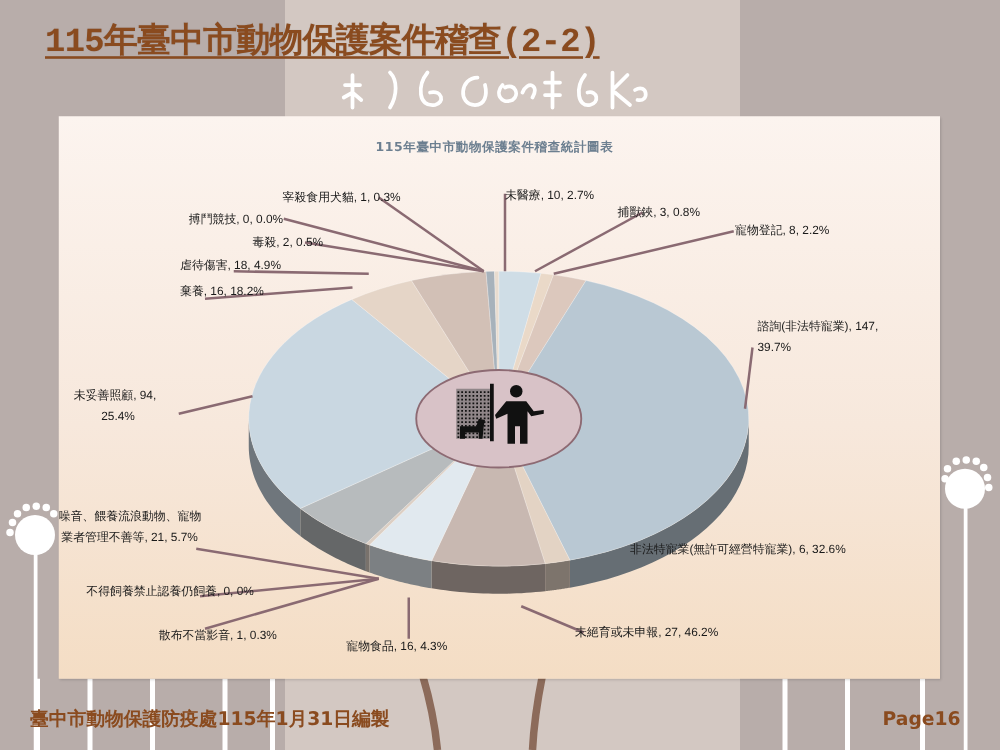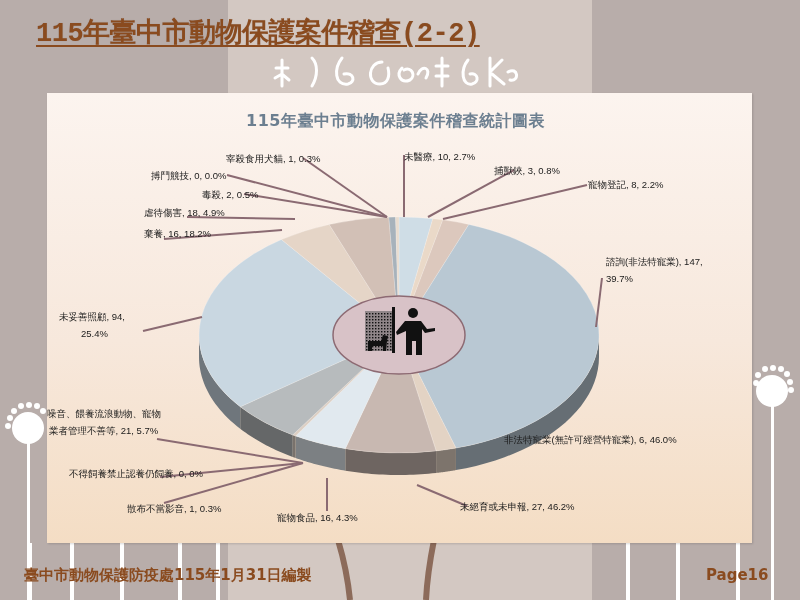--- a/index.html
+++ b/index.html
@@ -22,21 +22,21 @@
     text-shadow: 0 0 1px rgba(0,0,0,0.15);
   }
   .deco-script { position: absolute; left: 272px; top: 54px; }
   .panel {
     position: absolute; left: 47px; top: 93px; width: 705px; height: 450px;
     background: linear-gradient(180deg, #fcf4ef 0%, #f7e8dc 55%, #f4ddc4 100%);
     box-shadow: 1px 1px 2px rgba(0,0,0,0.15);
   }
   .chart-title {
     position: absolute; left: 0; width: 697px; top: 18px; text-align: center;
-    font-size: 16px; font-weight: bold; color: #6c7f90; letter-spacing: 0.5px;
+    font-size: 10px; font-weight: bold; color: #6c7f90; letter-spacing: 0.5px;
   }
   svg.pie { position: absolute; left: 0; top: 0; }
   .lbl {
     position: absolute; font-size: 9.5px; color: #1a1a1a; white-space: nowrap;
     font-family: Liberation Sans, sans-serif; line-height: 12px;
   }
   .footer-left {
     position: absolute; left: 24px; top: 566px; font-size: 15px; font-weight: bold;
     color: #8a4b1f;
   }
@@ -293,21 +293,21 @@
   <div class="lbl" style="left:97px;top:135px">棄養, 16, 18.2%</div>
   <div class="lbl" style="left:357px;top:58px">未醫療, 10, 2.7%</div>
   <div class="lbl" style="left:447px;top:72px">捕獸鋏, 3, 0.8%</div>
   <div class="lbl" style="left:541px;top:86px">寵物登記, 8, 2.2%</div>
   <div class="lbl" style="left:559px;top:163px">諮詢(非法特寵業), 147,</div>
   <div class="lbl" style="left:559px;top:180px">39.7%</div>
   <div class="lbl" style="left:12px;top:218px">未妥善照顧, 94,</div>
   <div class="lbl" style="left:34px;top:235px">25.4%</div>
   <div class="lbl" style="left:0px;top:315px">噪音、餵養流浪動物、寵物</div>
   <div class="lbl" style="left:2px;top:332px">業者管理不善等, 21, 5.7%</div>
-  <div class="lbl" style="left:457px;top:341px">非法特寵業(無許可經營特寵業), 6, 46.0%</div>
+  <div class="lbl" style="left:457px;top:341px">非法特寵業(無許可經營特寵業), 6, 32.6%</div>
   <div class="lbl" style="left:22px;top:375px">不得飼養禁止認養仍飼養, 0, 0%</div>
   <div class="lbl" style="left:80px;top:410px">散布不當影音, 1, 0.3%</div>
   <div class="lbl" style="left:230px;top:419px">寵物食品, 16, 4.3%</div>
   <div class="lbl" style="left:413px;top:408px">未絕育或未申報, 27, 46.2%</div>
 </div>
 
 <div class="footer-left">臺中市動物保護防疫處115年1月31日編製</div>
 <div class="footer-right">Page16</div>
 
 </body></html>

